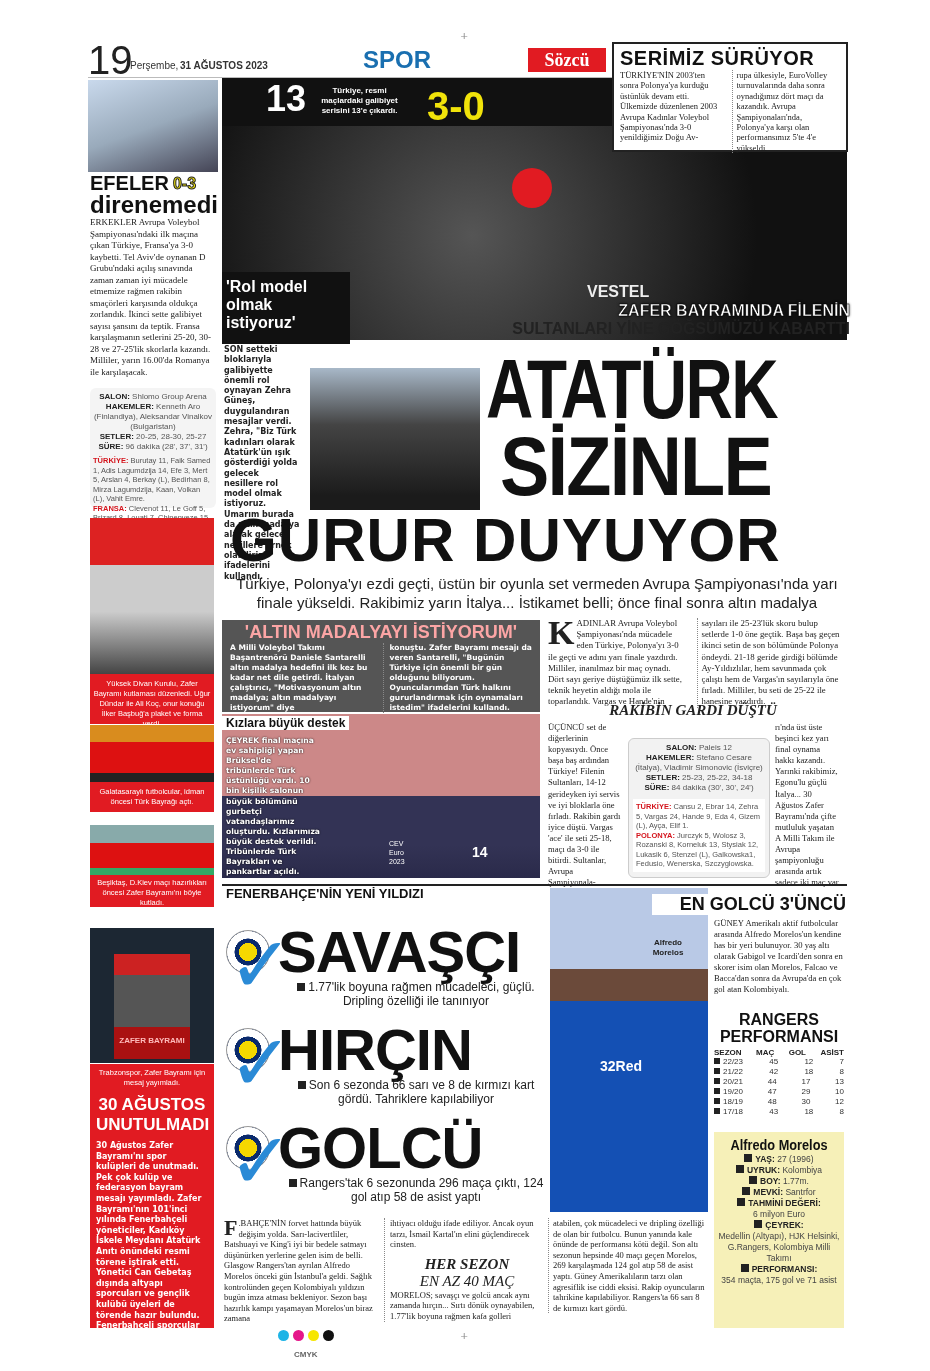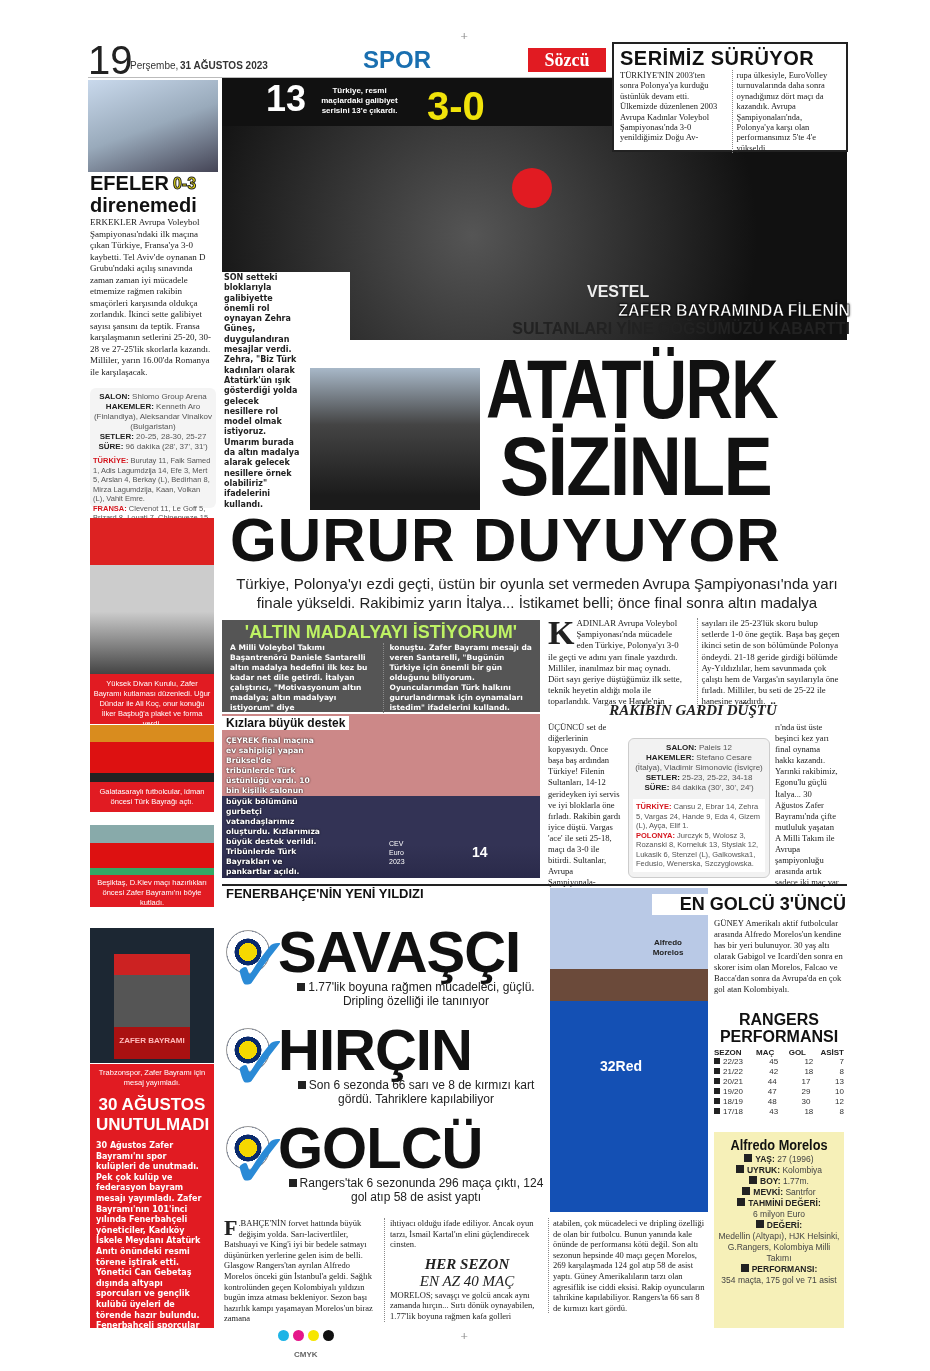--- a/index.html
+++ b/index.html
@@ -35,21 +35,21 @@
   <span class="abs sans" style="left:275px;top:4px;font-size:24px;font-weight:900;color:#1a6fb0">SPOR</span>
   <span class="abs serif" style="left:440px;top:6px;width:78px;height:24px;background:#e11b22;color:#fff;font-size:18px;font-weight:bold;text-align:center;line-height:24px">Sözcü</span>
 </div>
 
 <div class="abs photo" style="left:88px;top:80px;width:130px;height:92px;background:linear-gradient(160deg,#c9d9ec,#9ab 50%,#445)"></div>
 <div class="abs" style="left:90px;top:172px;width:128px">
   <div style="display:flex;align-items:center">
     <span class="black-hd" style="font-size:20px">EFELER</span>
     <span class="black-hd" style="font-size:16px;color:#f1e30a;-webkit-text-stroke:1px #222;margin-left:4px">0-3</span>
   </div>
-  <div class="black-hd" style="font-size:20px;line-height:20px">direnemedi</div>
+  <div class="black-hd" style="font-size:24px;line-height:20px">direnemedi</div>
   <p class="body-serif" style="font-size:9px;line-height:11.5px;margin-top:2px">ERKEKLER Avrupa Voleybol Şampiyonası'ndaki ilk maçına çıkan Türkiye, Fransa'ya 3-0 kaybetti. Tel Aviv'de oynanan D Grubu'ndaki açılış sınavında zaman zaman iyi mücadele etmemize rağmen rakibin smaçörleri karşısında oldukça zorlandık. İkinci sette galibiyet sayısı şansını da teptik. Fransa karşılaşmanın setlerini 25-20, 30-28 ve 27-25'lik skorlarla kazandı. Milliler, yarın 16.00'da Romanya ile karşılaşacak.</p>
 </div>
 <div class="abs stats" style="left:90px;top:388px;width:126px;padding:4px 3px;height:120px;background:#f4f4f4">
   <div><b>SALON:</b> <span>Shlomo Group Arena</span></div>
   <div><b>HAKEMLER:</b> <span>Kenneth Aro (Finlandiya), Aleksandar Vinalkov (Bulgaristan)</span></div>
   <div><b>SETLER:</b> <span>20-25, 28-30, 25-27</span></div>
   <div><b>SÜRE:</b> <span>96 dakika (28', 37', 31')</span></div>
   <div class="lineup" style="margin-top:4px"><b>TÜRKİYE:</b> <span>Burutay 11, Faik Samed 1, Adis Lagumdzija 14, Efe 3, Mert 5, Arslan 4, Berkay (L), Bedirhan 8, Mirza Lagumdzija, Kaan, Volkan (L), Vahit Emre.</span></div>
   <div class="lineup"><b>FRANSA:</b> <span>Clevenot 11, Le Goff 5, Brizard 8, Louati 7, Chinenyeze 15, Patry 15, Grebennikov (L), Jouffroy, Carle 1.</span></div>
 </div>
@@ -83,35 +83,36 @@
 
 <div class="abs" style="left:612px;top:42px;width:236px;height:110px;background:#fff;border:2px solid #222;padding:3px 6px">
   <div class="black-hd" style="font-size:20px;letter-spacing:.5px">SERİMİZ SÜRÜYOR</div>
   <div style="display:flex;gap:8px">
     <p class="body-serif" style="flex:1;font-size:8.5px;line-height:10.4px">TÜRKİYE'NİN 2003'ten sonra Polonya'ya kurduğu üstünlük devam etti. Ülkemizde düzenlenen 2003 Avrupa Kadınlar Voleybol Şampiyonası'nda 3-0 yenildiğimiz Doğu Av-</p>
     <p class="body-serif col-divider" style="flex:1;font-size:8.5px;line-height:10.4px;padding-left:4px">rupa ülkesiyle, EuroVolley turnuvalarında daha sonra oynadığımız dört maçı da kazandık. Avrupa Şampiyonaları'nda, Polonya'ya karşı olan performansımız 5'te 4'e yükseldi.</p>
   </div>
 </div>
 
 <div class="abs" style="left:222px;top:272px;width:128px;height:240px;background:#fff">
+  <div class="black-hd" style="font-size:16px;line-height:18px;background:#111;color:#fff;padding:6px 4px;height:72px">'Rol model olmak istiyoruz'</div>
   <p class="body-sans-b" style="font-size:8px;line-height:10.3px;padding:1px 2px;width:80px;float:left">SON setteki bloklarıyla galibiyette önemli rol oynayan Zehra Güneş, duygulandıran mesajlar verdi. Zehra, "Biz Türk kadınları olarak Atatürk'ün ışık gösterdiği yolda gelecek nesillere rol model olmak istiyoruz. Umarım burada da altın madalya alarak gelecek nesillere örnek olabiliriz" ifadelerini kullandı.</p>
 </div>
 <div class="abs" style="left:310px;top:368px;width:170px;height:142px;background:linear-gradient(180deg,#a8b8c8,#444 40%,#1b1b1b 90%)"></div>
 
 <div class="abs" style="left:470px;top:302px;width:380px;text-align:right">
   <div class="black-hd" style="font-size:16px;color:#fff;-webkit-text-stroke:.5px #000;text-shadow:0 0 3px #000">ZAFER BAYRAMINDA FİLENİN</div>
   <div class="black-hd" style="font-size:16px;color:#222">SULTANLARI YİNE GÖĞSÜMÜZÜ KABARTTI</div>
 </div>
 <div class="abs black-hd" style="left:486px;top:348px;font-size:84px;line-height:82px;transform:scaleX(.78);transform-origin:left;letter-spacing:-2px">ATATÜRK</div>
 <div class="abs black-hd" style="left:500px;top:425px;font-size:84px;line-height:82px;transform:scaleX(.88);transform-origin:left;letter-spacing:-2px">SİZİNLE</div>
 <div class="abs black-hd" style="left:230px;top:508px;font-size:62px;line-height:64px;letter-spacing:1px;transform:scaleX(.97);transform-origin:left">GURUR DUYUYOR</div>
 <p class="abs sans" style="left:232px;top:574px;width:610px;font-size:15px;line-height:19px;text-align:center;color:#222">Türkiye, Polonya'yı ezdi geçti, üstün bir oyunla set vermeden Avrupa Şampiyonası'nda yarı finale yükseldi. Rakibimiz yarın İtalya... İstikamet belli; önce final sonra altın madalya</p>
 
 <div class="abs" style="left:222px;top:620px;width:318px;height:92px;background:#555;padding:2px 8px;color:#fff">
-  <div class="black-hd" style="font-size:18px;color:#bef264;text-align:center">'ALTIN MADALYAYI İSTİYORUM'</div>
+  <div class="black-hd" style="font-size:18px;color:#fca5a5;text-align:center">'ALTIN MADALYAYI İSTİYORUM'</div>
   <div style="display:flex;gap:10px">
     <p class="body-sans-b" style="flex:1;font-size:7.5px;line-height:10px">A Milli Voleybol Takımı Başantrenörü Daniele Santarelli altın madalya hedefini ilk kez bu kadar net dile getirdi. İtalyan çalıştırıcı, "Motivasyonum altın madalya; altın madalyayı istiyorum" diye</p>
     <p class="body-sans-b col-divider" style="flex:1;font-size:7.5px;line-height:10px;padding-left:6px">konuştu. Zafer Bayramı mesajı da veren Santarelli, "Bugünün Türkiye için önemli bir gün olduğunu biliyorum. Oyuncularımdan Türk halkını gururlandırmak için oynamaları istedim" ifadelerini kullandı.</p>
   </div>
 </div>
 
 <div class="abs" style="left:222px;top:714px;width:318px;height:164px;background:linear-gradient(180deg,#c88 0 50%,#335 50% 80%,#2a2a4a)">
   <div class="black-hd" style="position:absolute;left:0;top:2px;background:#fff;font-size:12px;padding:0 4px">Kızlara büyük destek</div>
   <p class="body-sans-b" style="position:absolute;left:4px;top:22px;width:94px;font-size:7.6px;line-height:10.1px;color:#fff;text-shadow:0 0 2px #000">ÇEYREK final maçına ev sahipliği yapan Brüksel'de tribünlerde Türk üstünlüğü vardı. 10 bin kişilik salonun büyük bölümünü gurbetçi vatandaşlarımız oluşturdu. Kızlarımıza büyük destek verildi. Tribünlerde Türk Bayrakları ve pankartlar açıldı.</p>
   <span class="sans" style="position:absolute;left:167px;top:125px;width:30px;font-size:7px;color:#fff;line-height:9px">CEV Euro 2023</span>
@@ -217,21 +218,21 @@
 </div>
 
 <div class="abs sans" style="left:714px;top:1132px;width:130px;height:196px;background:#f6f0b8;text-align:center;font-size:8.5px;line-height:11px;padding:4px 3px;color:#444">
   <div class="black-hd" style="font-size:15px;line-height:18px;transform:scaleX(.85)">Alfredo Morelos</div>
   <div><span class="sq"></span><b style="color:#222">YAŞ:</b> <span>27 (1996)</span></div>
   <div><span class="sq"></span><b style="color:#222">UYRUK:</b> <span>Kolombiya</span></div>
   <div><span class="sq"></span><b style="color:#222">BOY:</b> <span>1.77m.</span></div>
   <div><span class="sq"></span><b style="color:#222">MEVKİ:</b> <span>Santrfor</span></div>
   <div><span class="sq"></span><b style="color:#222">TAHMİNİ DEĞERİ:</b></div>
   <div>6 milyon Euro</div>
-  <div><span class="sq"></span><b style="color:#222">DEĞERİ:</b></div>
+  <div><span class="sq"></span><b style="color:#222">ÇEYREK:</b></div>
   <div>Medellin (Altyapı), HJK Helsinki, G.Rangers, Kolombiya Milli Takımı</div>
   <div><span class="sq"></span><b style="color:#222">PERFORMANSI:</b></div>
   <div>354 maçta, 175 gol ve 71 asist</div>
 </div>
 
 <p class="abs body-serif" style="left:224px;top:1218px;width:152px;font-size:8.5px;line-height:10.6px">
   <span style="float:left;font-size:22px;line-height:20px;font-weight:bold;margin-right:1px">F</span><span>.BAHÇE'NİN forvet hattında büyük değişim yolda. Sarı-lacivertliler, Batshuayi ve King'i iyi bir bedele satmayı düşünürken yerlerine gelen isim de belli. Glasgow Rangers'tan ayrılan Alfredo Morelos önceki gün İstanbul'a geldi. Sağlık kontrolünden geçen Kolombiyalı yıldızın bugün imza atması bekleniyor. Sezon başı hazırlık kampı yaşamayan Morelos'un biraz zamana</span>
 </p>
 <div class="abs col-divider" style="left:384px;top:1218px;width:160px;padding-left:5px">
   <p class="body-serif" style="font-size:8.5px;line-height:10.6px">ihtiyacı olduğu ifade ediliyor. Ancak oyun tarzı, İsmail Kartal'ın elini güçlendirecek cinsten.</p>

